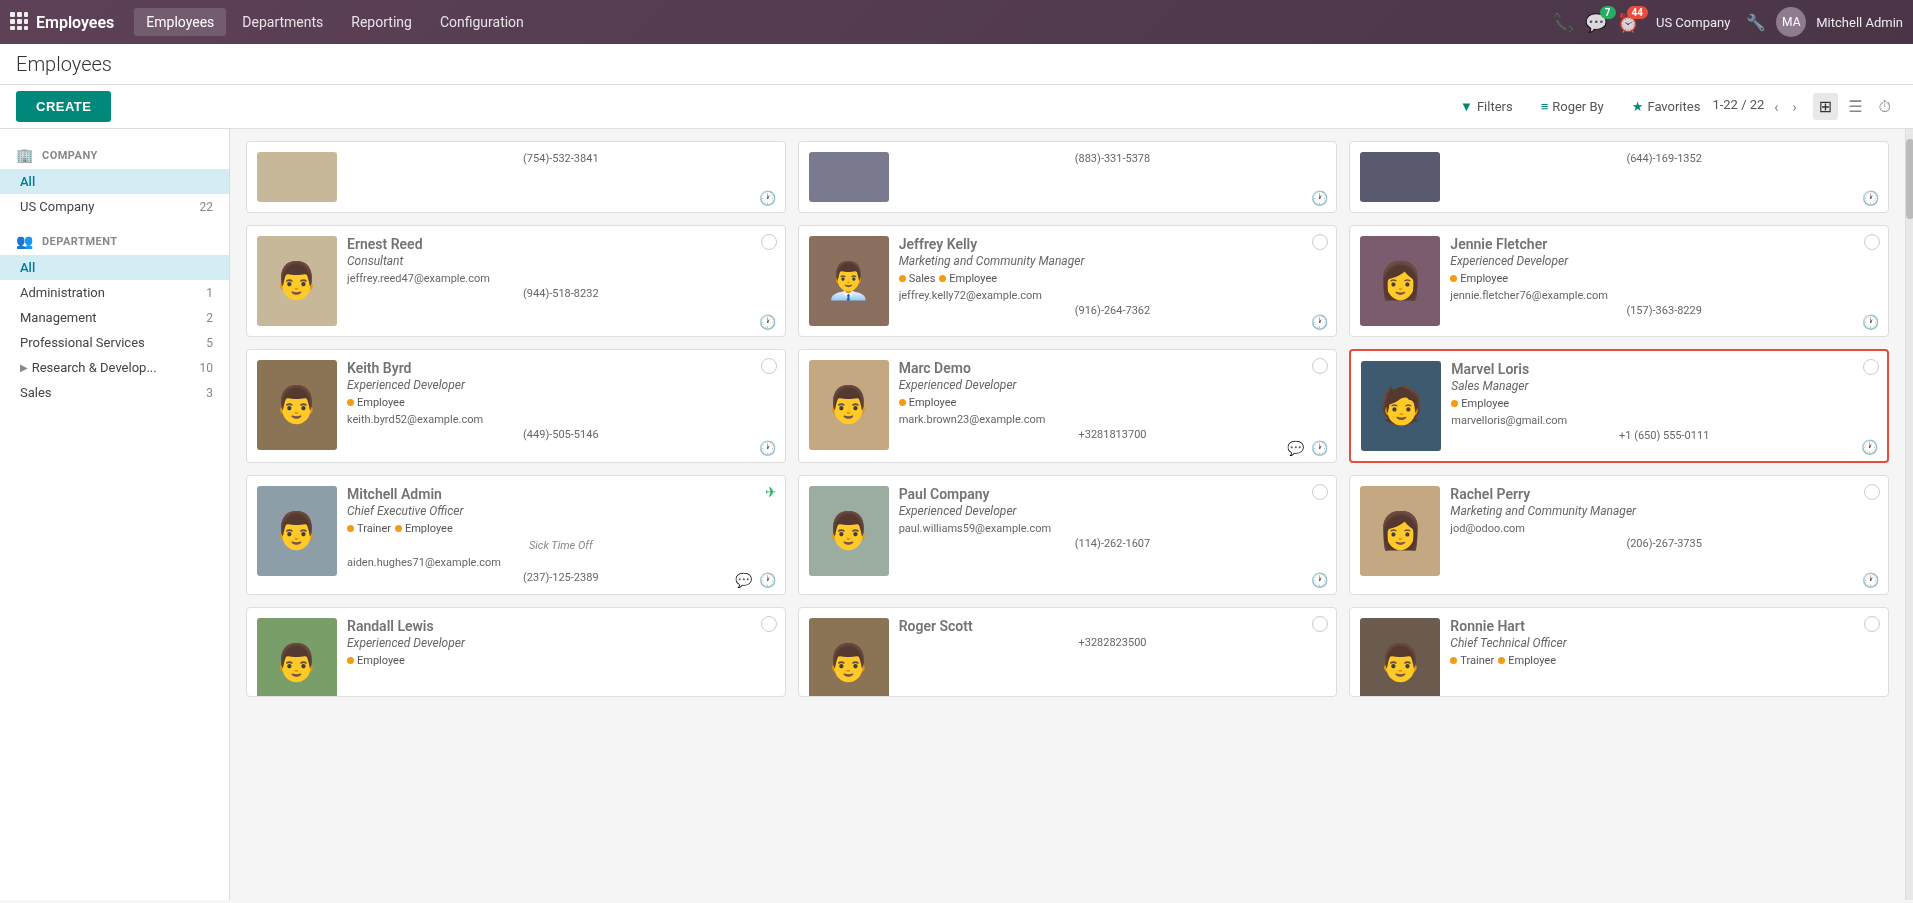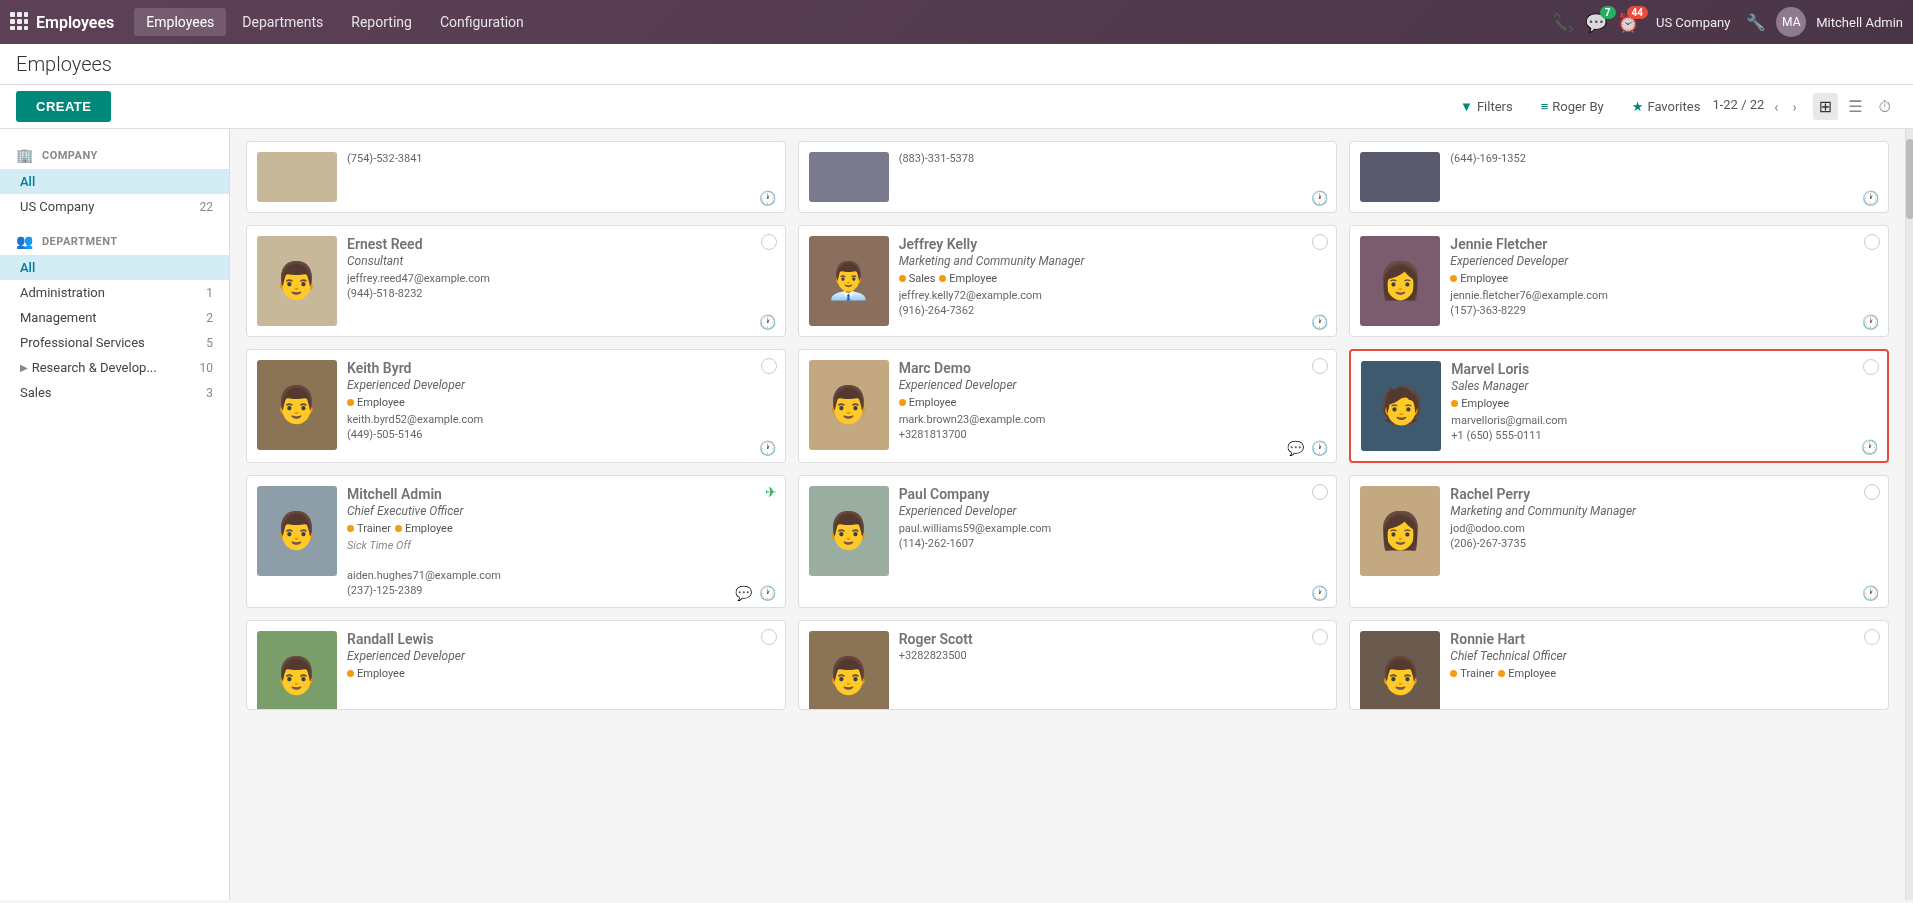--- a/index.html
+++ b/index.html
@@ -124,22 +124,22 @@
       font-size: 28px;
       color: #aaa;
     }
     .emp-info { flex: 1; min-width: 0; }
     .emp-name { font-size: 14px; font-weight: 600; color: #737373; margin-bottom: 2px; }
     .emp-title { font-size: 12px; color: #666; margin-bottom: 4px; font-style: italic; }
     .emp-tags { display: flex; gap: 4px; flex-wrap: wrap; margin-bottom: 4px; }
     .tag { display: flex; align-items: center; gap: 3px; font-size: 11px; color: #555; }
     .tag .dot { width: 7px; height: 7px; border-radius: 50%; background: #f39c12; flex-shrink: 0; }
     .emp-email { font-size: 11px; color: #666; margin-bottom: 2px; white-space: nowrap; overflow: hidden; text-overflow: ellipsis; }
-    .emp-phone { font-size: 11px; color: #666; }
-    .emp-extra { font-size: 11px; color: #888; font-style: italic; margin-bottom: 17px; }
+    .emp-phone { font-size: 11px; color: #666; text-align: center; }
+    .emp-extra { font-size: 11px; color: #888; font-style: italic; margin-bottom: 4px; text-align: center; }
     .card-actions {
       position: absolute;
       top: 8px;
       right: 8px;
       display: flex;
       flex-direction: column;
       gap: 4px;
       align-items: flex-end;
     }
     .card-check { width: 16px; height: 16px; border: 1px solid #ccc; border-radius: 50%; cursor: pointer; }

